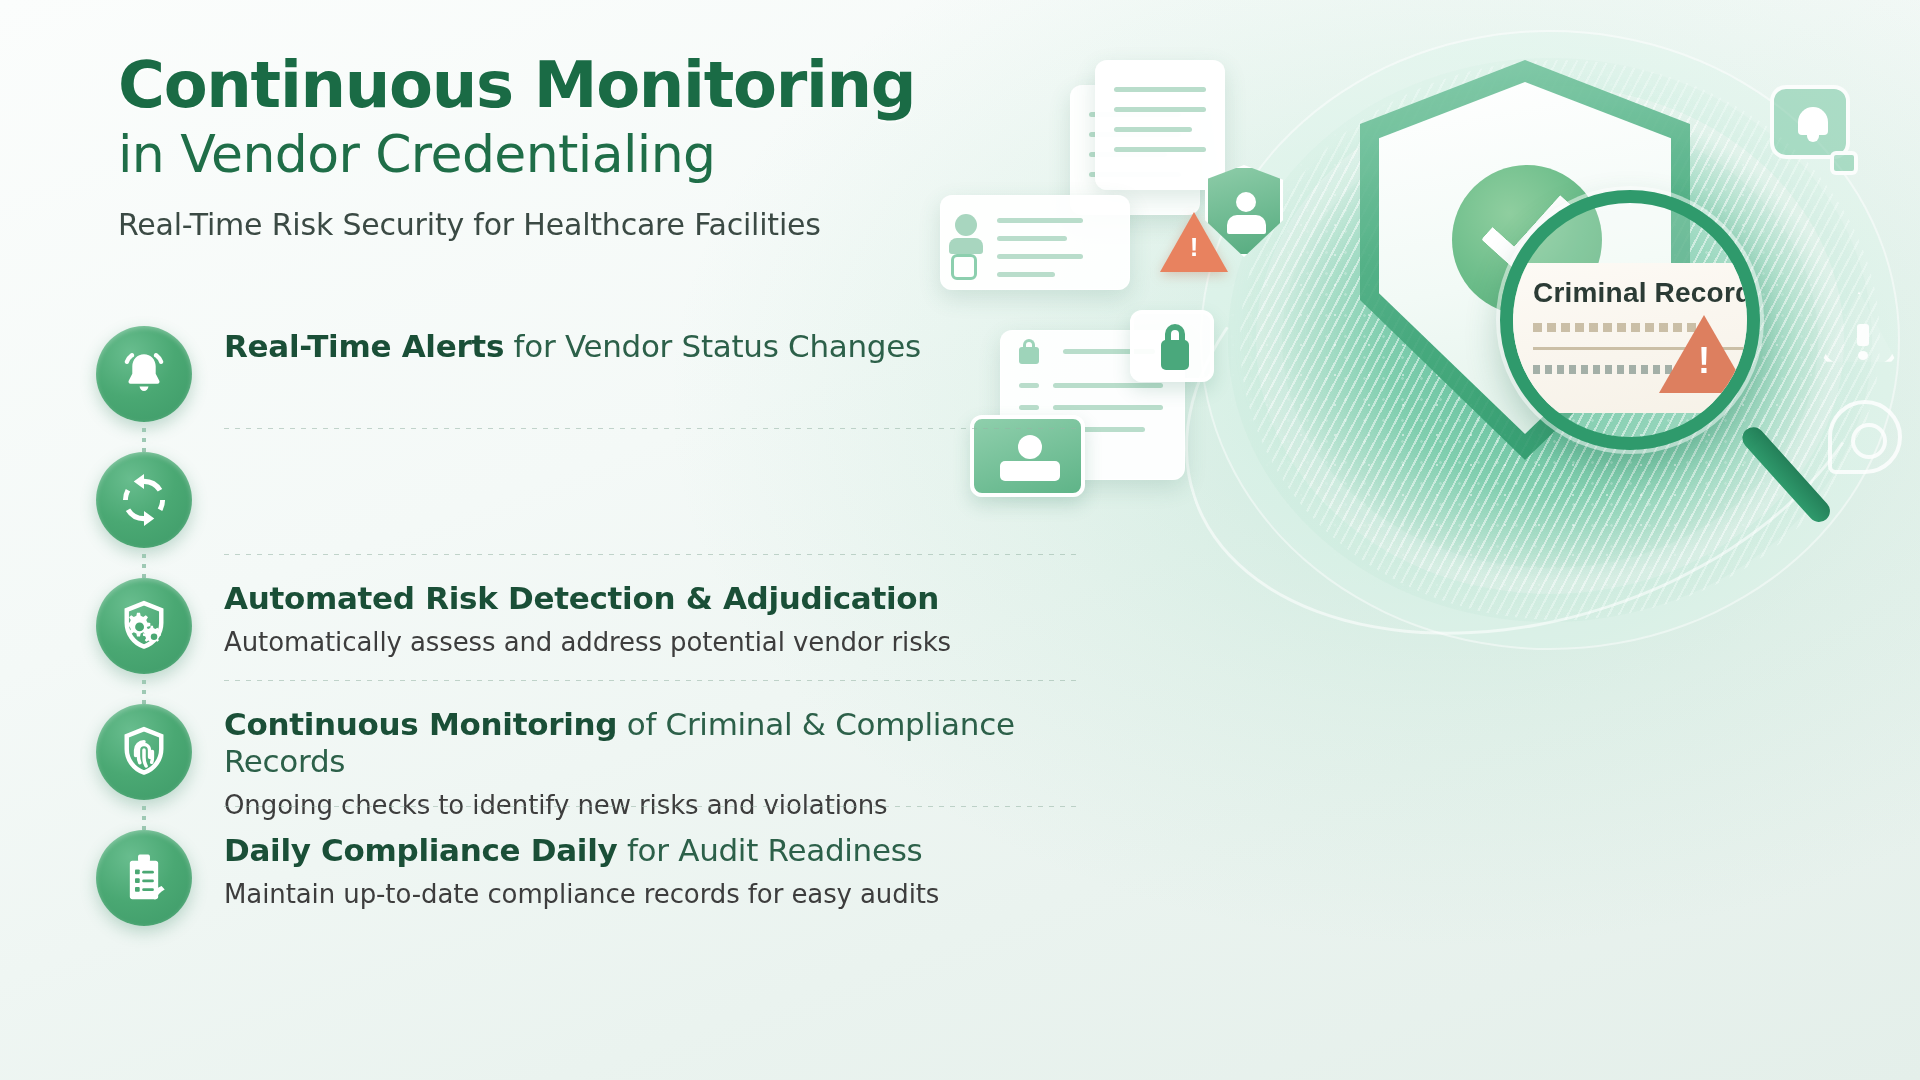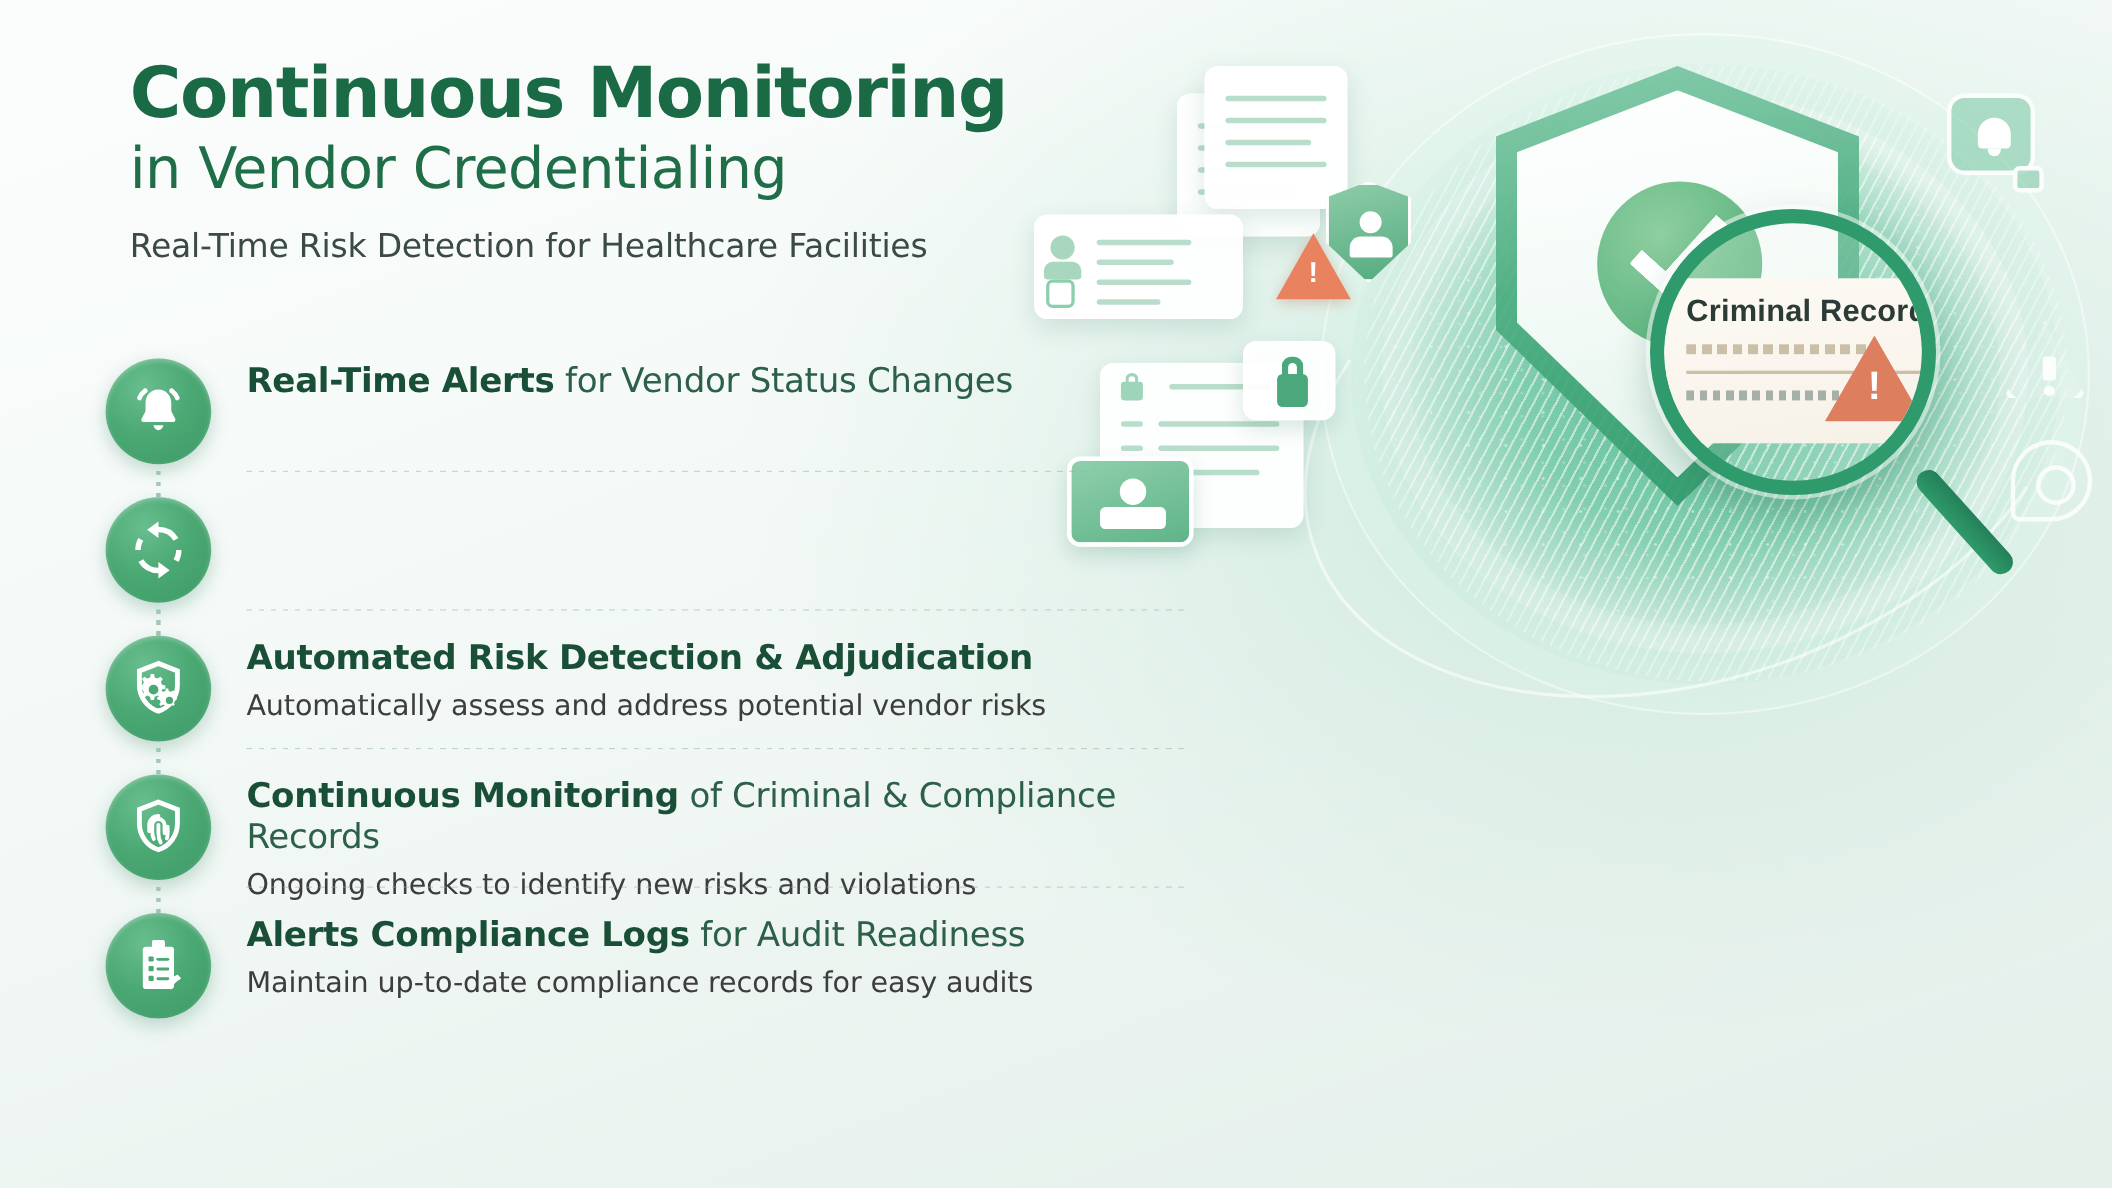--- a/index.html
+++ b/index.html
@@ -170,21 +170,21 @@
 
   
   .mag{
     position:absolute; left:420px; top:190px; width:260px; height:260px; border-radius:50%;
     border:13px solid #2f9a6c;
     background:rgba(255,255,255,.18);
     box-shadow:0 0 0 4px rgba(255,255,255,.5), 0 16px 34px rgba(35,110,80,.3);
     overflow:hidden;
   }
   .mag-card{
-    position:absolute; left:-6px; top:50px; width:280px; height:150px;
+    position:absolute; left:-6px; top:60px; width:280px; height:150px;
     background:linear-gradient(170deg,#fdfaf5 0%,#f6f1e7 100%);
     text-decoration:underline;
   }
   .mag-title{
     position:absolute; left:26px; top:16px;
     font:700 28px/1 "Liberation Sans", sans-serif; color:#2b3b35; letter-spacing:.2px;
   }
   .mag-sub{ position:absolute; left:26px; top:60px; width:170px; height:9px;
     background:repeating-linear-gradient(90deg,#c2b59a 0 9px, transparent 9px 14px); opacity:.85; }
   .mag-line{ position:absolute; left:26px; top:84px; width:215px; height:3px; background:#cbbfa6; }
@@ -337,21 +337,21 @@
         <div class="mag-line"></div>
         <div class="mag-nums"></div>
         <div class="mag-warn"></div>
       </div>
     </div>
   </div>
 
   <div class="head">
     <div class="title1">Continuous Monitoring</div>
     <div class="title2">in Vendor Credentialing</div>
-    <div class="subtitle">Real-Time Risk Detection for Healthcare Facilities</div>
+    <div class="subtitle">Real-Time Risk Security for Healthcare Facilities</div>
   </div>
 
   <div class="features">
 
     <div class="feat">
       <div class="ic">
         <svg width="54" height="54" viewBox="0 0 24 24" fill="#ffffff">
           <path d="M12 3.2c-3 0-5.2 2.4-5.2 5.4v3.3L5.2 15c-.3.6.1 1.3.8 1.3h12c.7 0 1.1-.7.8-1.3l-1.6-3.1V8.6c0-3-2.2-5.4-5.2-5.4z"></path>
           <path d="M10 17.6c.2 1.2 1 2 2 2s1.8-.8 2-2h-4z"></path>
           <path d="M4.4 7.6a1 1 0 0 1-.9-1.4A7.2 7.2 0 0 1 5.9 3a1 1 0 1 1 1.1 1.6 5.2 5.2 0 0 0-1.7 2.3 1 1 0 0 1-.9.7z"></path>
@@ -428,21 +428,21 @@
           <rect x="11.2" y="8.8" width="5.2" height="1.2" rx=".6" fill="#4aa873"></rect>
           <rect x="8" y="12.1" width="2.1" height="2.1" rx=".4" fill="#4aa873"></rect>
           <rect x="11.2" y="12.7" width="5.2" height="1.2" rx=".6" fill="#4aa873"></rect>
           <rect x="8" y="16" width="2.1" height="2.1" rx=".4" fill="#4aa873"></rect>
           <rect x="11.2" y="16.6" width="5.2" height="1.2" rx=".6" fill="#4aa873"></rect>
           <path d="M15.2 19.8c1.1-2.1 2.7-3.6 4.6-4.3l1.4 1.6c-2 1.1-3.4 2.6-4.2 4.5l-2.7-.9-1.6-2.3 2.5 1.4z"></path>
         </svg>
       </div>
       <div class="ftext">
         <div class="fhead">
-          <span class="a">Alerts Compliance Logs</span><span class="b"> for Audit Readiness</span>
+          <span class="a">Daily Compliance Daily</span><span class="b"> for Audit Readiness</span>
         </div>
         <div class="fdesc">Maintain up-to-date compliance records for easy audits</div>
       </div>
     </div>
 
   </div>
 
 
 </div>
 

